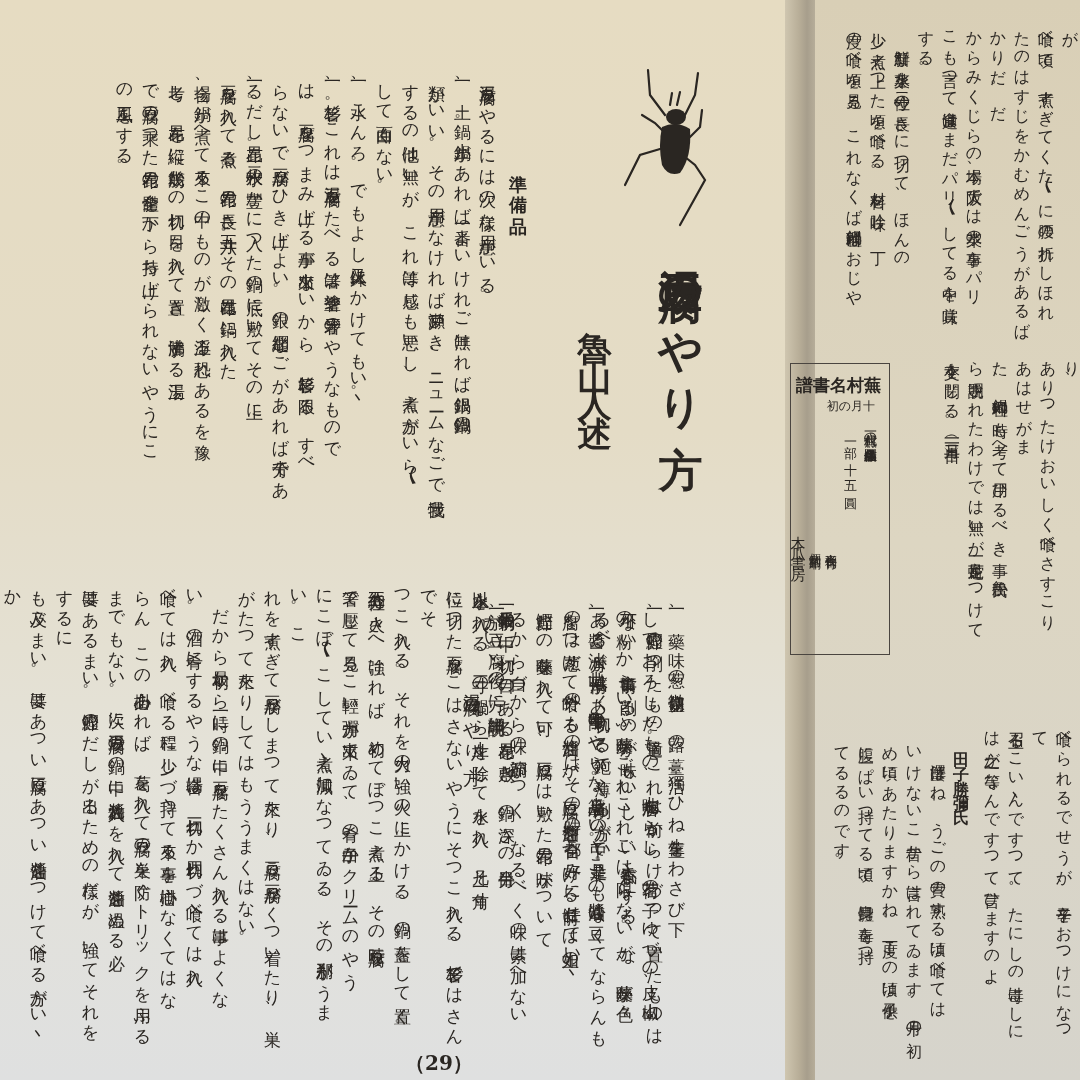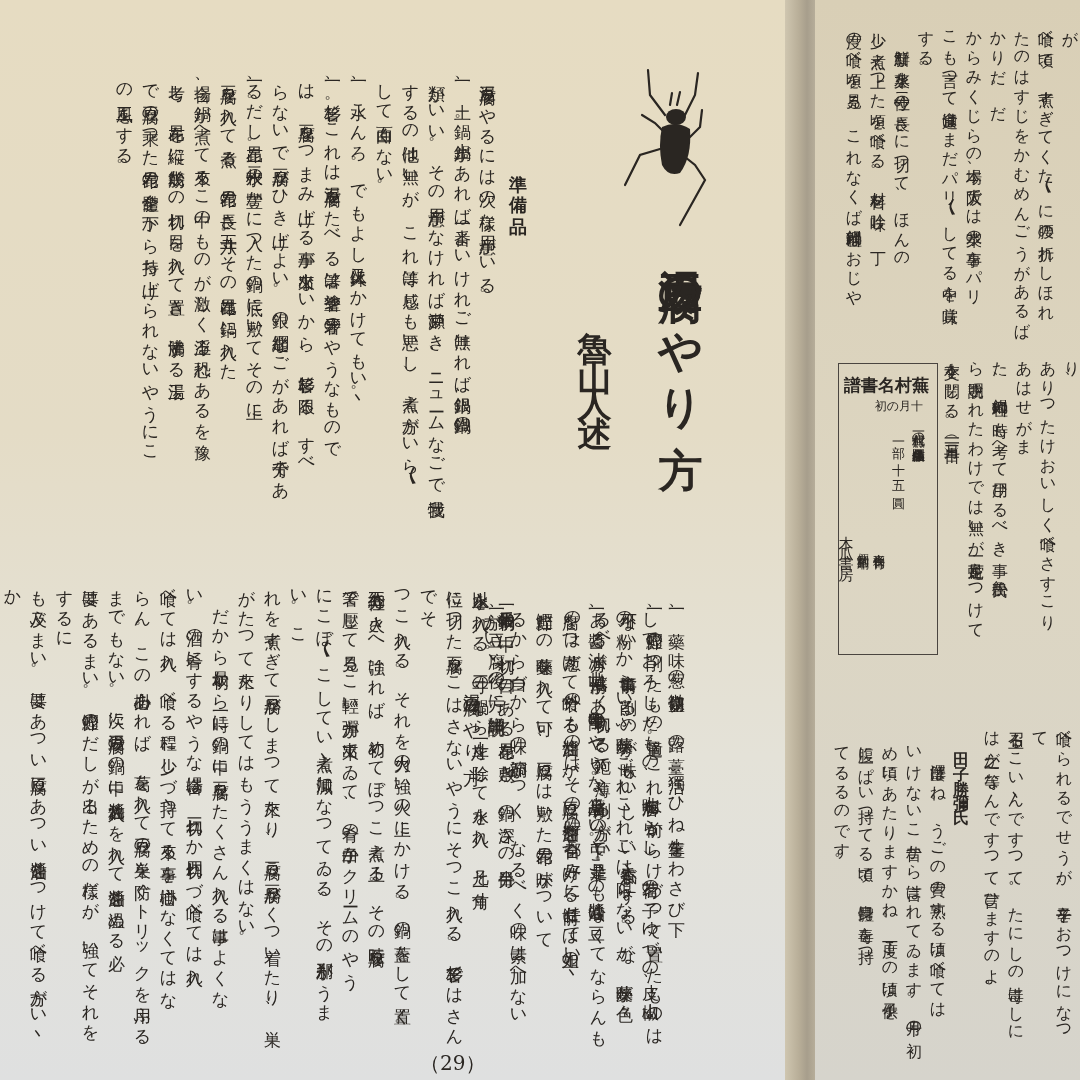--- a/index.html
+++ b/index.html
@@ -11,21 +11,21 @@
     background:linear-gradient(90deg,#cfc6b0 0%,#b8ae98 35%,#a79e8c 55%,#c9c0aa 100%);}
   .right-page{position:absolute;left:815px;top:0;width:265px;height:1080px;
     background:linear-gradient(180deg,#d9cfb6 0%,#ddd6c2 50%,#d6d4cc 100%);}
   .col{position:absolute;writing-mode:vertical-rl;text-orientation:upright;
     font-size:17px;line-height:26px;letter-spacing:1.2px;white-space:pre-wrap;}
   .title{position:absolute;writing-mode:vertical-rl;font-size:44px;letter-spacing:4px;font-weight:bold;}
   .author{position:absolute;writing-mode:vertical-rl;font-size:34px;letter-spacing:28px;font-weight:bold;}
   .heading{position:absolute;writing-mode:vertical-rl;font-size:18px;letter-spacing:22px;font-weight:bold;}
   .subhead{position:absolute;writing-mode:vertical-rl;font-size:18px;letter-spacing:2px;}
   .pagenum{position:absolute;font-size:20px;}
-  .ad-box{position:absolute;left:838px;top:363px;width:98px;height:290px;border:1.5px solid #4a4540;}
+  .ad-box{position:absolute;left:790px;top:363px;width:98px;height:290px;border:1.5px solid #4a4540;}
   .spider{position:absolute;left:620px;top:65px;}
 </style>
 </head>
 <body>
 
 <div class="left-page"></div>
 <div class="gutter"></div>
 <div class="right-page"></div>
 
 <svg class="spider" width="95" height="165" viewBox="0 0 95 165">
@@ -92,21 +92,21 @@
 れを煮すぎて豆腐がしまつて來たり、豆腐こ豆腐がくつ着いたり、巣
 がたつて來たりしてはもううまくはない。
 　だから最初から一時に鍋の中に豆腐をたくさん入れる事はよくな
 い。酒の肴にするやうな場合は、三切れか四切れづ丶喰べては入れ、
 喰べては入れ、喰べる程に少しづ丶持つて來る事を心掛けなくてはな
 らん。この心掛あれば、葛を入れて豆腐の巣を防ぐトリックを用ふる
 までもない。次に湯豆腐の鍋の中に醬油入れを入れて醬油を温める必
 要はあるまい。鰹節のだしが出るための樣だが、強いてそれをするに
 も及ぶまい。要はあつい豆腐にあつい醬油をつけて喰べる方がい丶か、</div>
 
-<div class="pagenum" style="left:420px;top:1050px;">（29）</div>
+<div class="pagenum" style="left:405px;top:1050px;font-weight:bold;">（29）</div>
 
 <div class="col" style="left:842px;top:20px;height:320px;font-size:16px;line-height:24px;">　この時出た水菜は鍋に入れるこ間もなくほん
 の心ばかり色がつく。が煮え過ぎない中にまだ
 パリ〱かんで音のする位のうちに喰べるのが
 喰べ頃て、煮すぎてくた〱に腰の折れしほれ
 たのはすじをかむめんごうがあるばかりだ。だ
 からみくじらの本場、大阪では水菜の事をパリ
 こも言つて食通はまだパリ〱してる中を賞味
 する。
 　新鮮な水菜を二寸位の長さに切つて、ほんの

